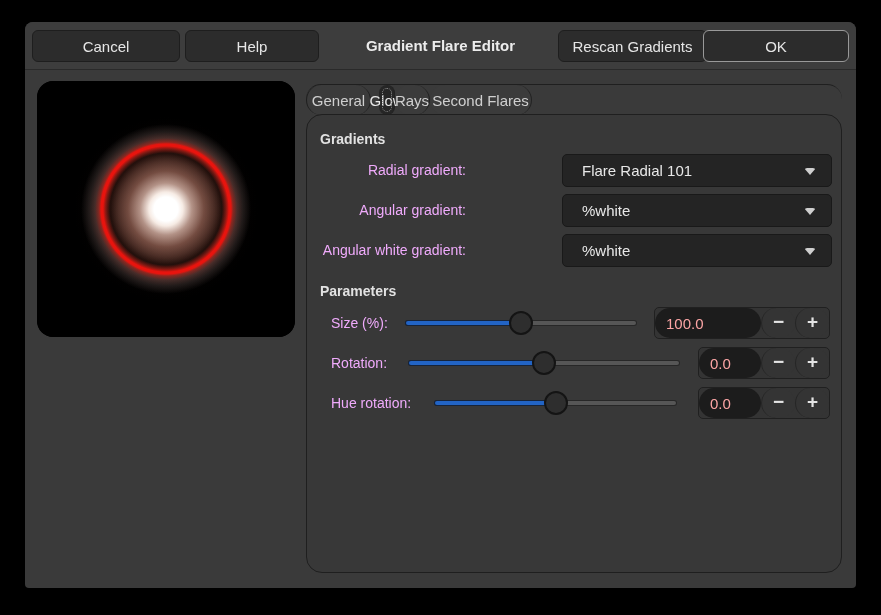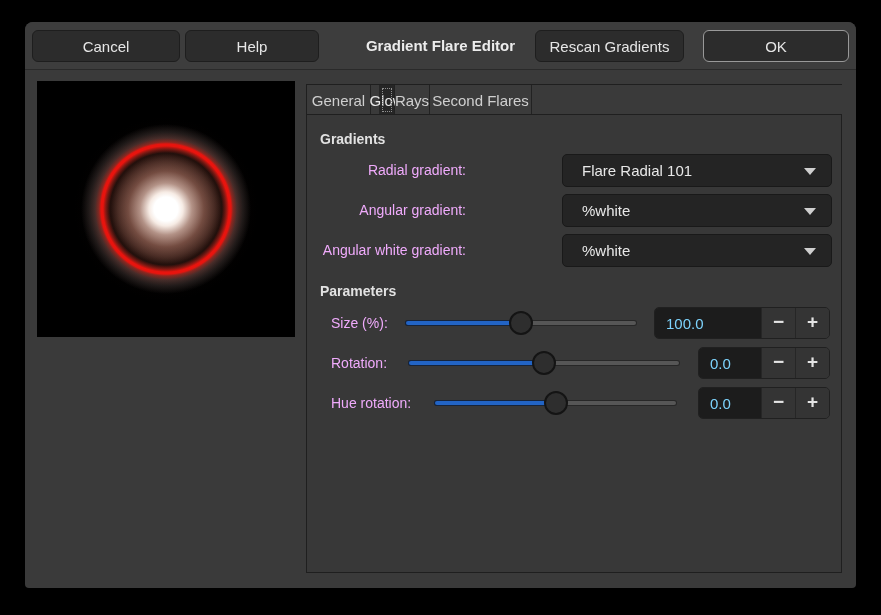--- a/index.html
+++ b/index.html
@@ -1,15 +1,15 @@
 <!DOCTYPE html>
 <html style="--accent_blue: #2264c5; --flare_red: #e8140e; --window_bg: #3a3a3a;"><head>
 <meta charset="utf-8">
 <style>
-  * { margin:0; padding:0; box-sizing:border-box; }
+  * { margin:0; padding:0; box-sizing:border-box;border-radius:16px; }
   html,body { background:#000; }
   .screen {
     position:relative; width:881px; height:615px; background:#000;
     font-family:"Liberation Sans", sans-serif; overflow:hidden;
     -webkit-font-smoothing:antialiased;
   }
   .window {
     position:absolute; left:25px; top:22px; width:831px; height:566px;
     background:#3a3a3a; border-radius:8px 8px 4px 4px;
   }
@@ -100,41 +100,41 @@
     position:absolute; top:4px; width:24px; height:24px; border-radius:50%;
     background:#2e2e2e; border:2px solid #141414; z-index:2;
   }
   
   .spingroup {
     position:absolute; height:32px; display:flex;
     border:1px solid #202020; border-radius:5px; overflow:hidden;
     background:#343434;
   }
   .spin-entry {
-    background:#1c1c1c; color:#7dd3fc; font-size:15px;
+    background:#1c1c1c; color:#fca5a5; font-size:15px;
     display:flex; align-items:center; padding-left:11px;
   }
   .spin-btn {
     width:34px; background:#343434; border-left:1px solid #262626;
     color:#e4e4e4; font-size:19px; font-weight:bold;
     display:flex; align-items:center; justify-content:center; cursor:default;
     padding-bottom:2px;
   }
 </style>
 </head>
 <body>
 
 <div class="screen">
   <div class="window">
 
     <div class="header">
       <div class="hbtn" style="left:7px; width:148px;">Cancel</div>
       <div class="hbtn" style="left:160px; width:134px;">Help</div>
       <div class="win-title">Gradient Flare Editor</div>
-      <div class="hbtn" style="left:510px; width:149px;">Rescan Gradients</div>
+      <div class="hbtn" style="left:533px; width:149px;">Rescan Gradients</div>
       <div class="hbtn suggested" style="left:678px; width:146px;">OK</div>
     </div>
 
     <div class="preview">
       <div class="flare"></div>
     </div>
 
     <div class="notebook">
       <div class="tabbar">
         <div class="tab" style="width:65px;">General</div>

